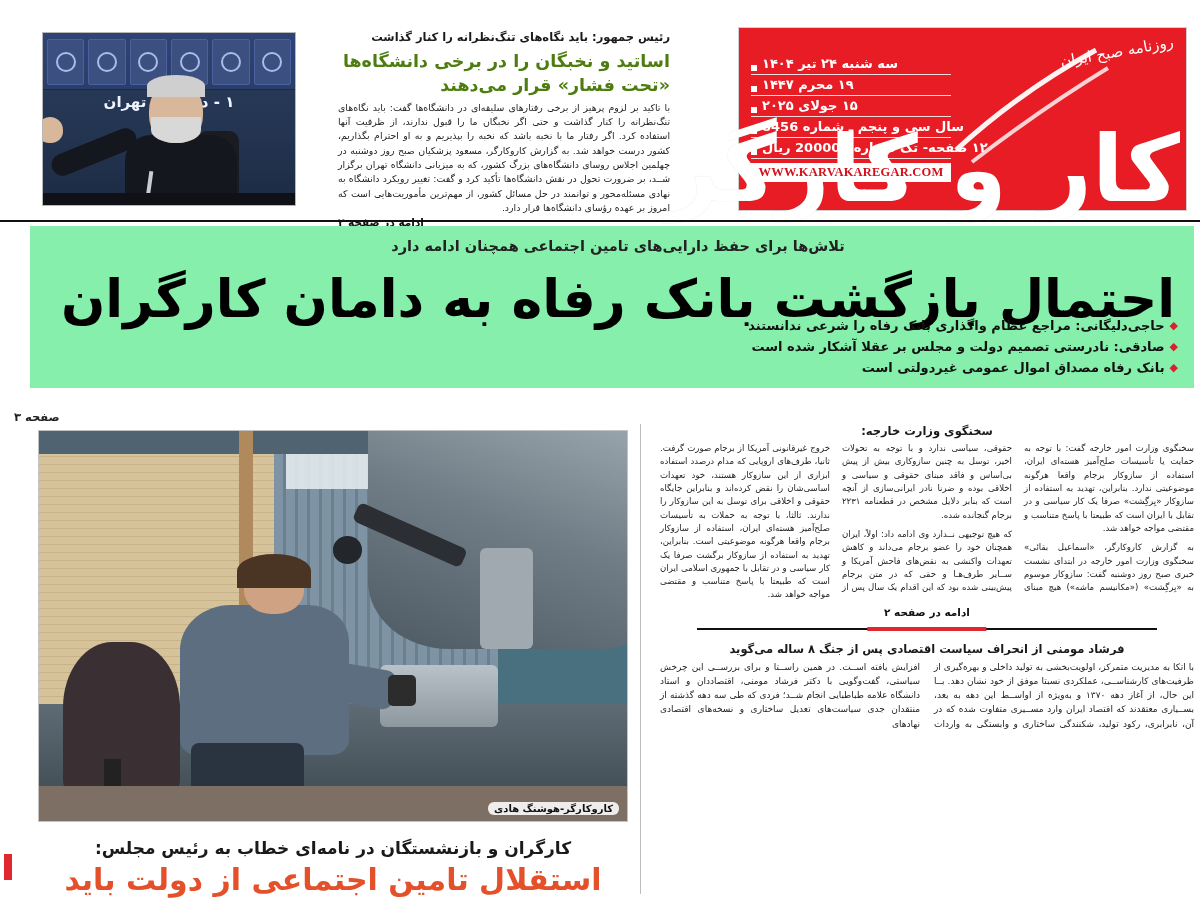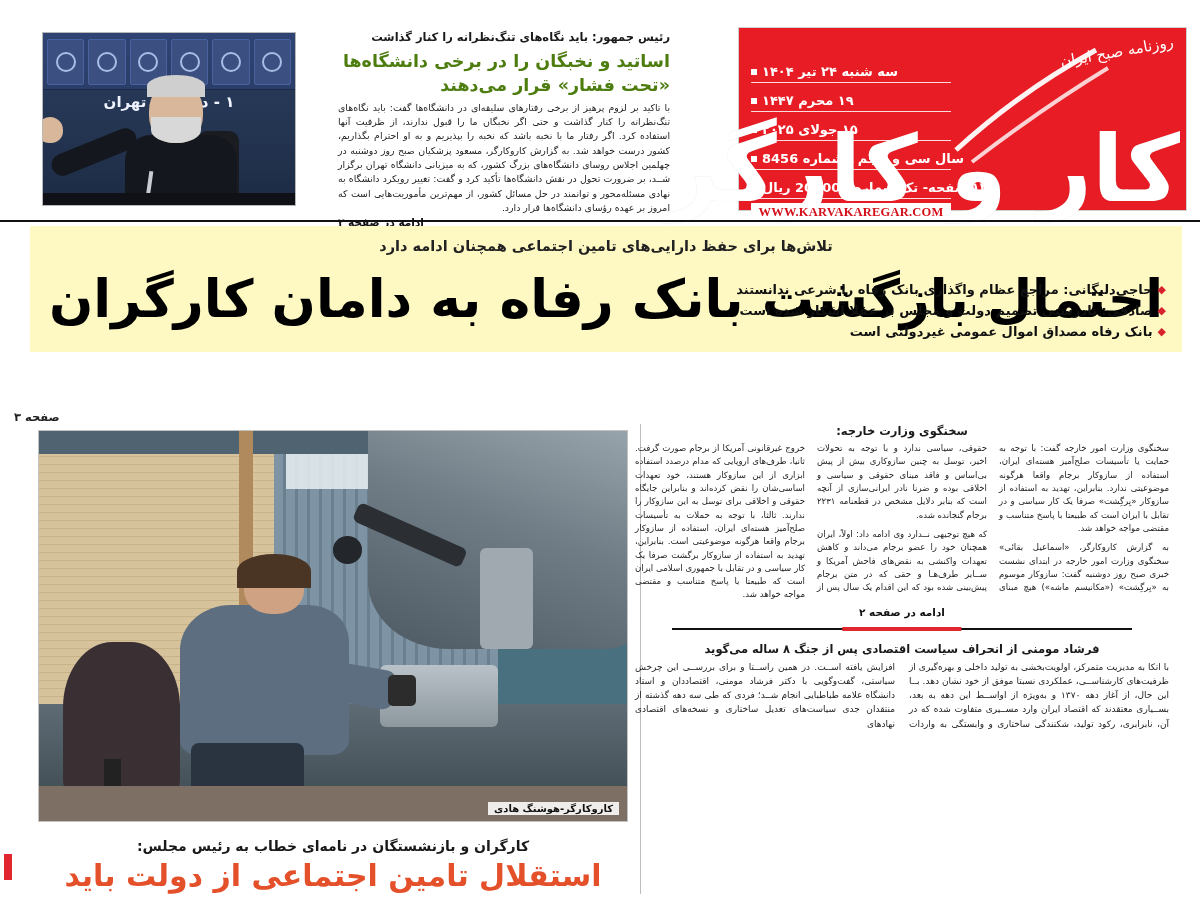--- a/index.html
+++ b/index.html
@@ -45,26 +45,25 @@
     text-shadow:0 0 1px rgba(0,0,0,.15);
   }
   .mh-swoosh{
     position:absolute;top:18px;right:70px;width:170px;height:120px;
     pointer-events:none;
   }
   .mh-info{
     position:absolute;top:26px;left:12px;width:200px;
   }
   .mh-row{
-    display:flex;flex-direction:row-reverse;align-items:center;gap:5px;
+    display:flex;flex-direction:row-reverse;align-items:flex-end;gap:5px;
     border-bottom:1px solid rgba(255,255,255,.85);
     padding:2px 0 3px 0;
     color:#fff;font-size:13px;font-weight:bold;white-space:nowrap;
     justify-content:flex-start;
-    margin-top:8px;
   }
   .mh-row .sq{width:6px;height:6px;background:#fff;flex:0 0 auto;}
   .mh-row:last-of-type{border-bottom:none;}
   .mh-url{
     margin-top:4px;background:#fff;color:#d4101a;
     font-size:12.5px;font-weight:bold;text-align:center;
     padding:2px 0;letter-spacing:.2px;
     font-family:"Liberation Serif","DejaVu Serif",serif;
   }
 
@@ -107,22 +106,22 @@
   }
   .tl-kicker{font-size:11.5px;font-weight:bold;color:#1a1a1a;line-height:1.35;margin-bottom:3px;}
   .tl-head{font-size:17.5px;font-weight:bold;line-height:1.38;color:#4d7c0f;margin-bottom:4px;}
   .tl-body{font-size:9.4px;line-height:1.52;text-align:justify;color:#1c1c1c;}
   .tl-more{font-size:10.5px;font-weight:bold;display:inline-block;float:left;margin-top:1px;}
 
   .divider-black{position:absolute;left:0;width:1200px;height:2px;background:#111;}
 
   
   .banner{
-    position:absolute;top:226px;left:30px;width:1152px;height:126px;
-    background:#fef9c3;text-align:center;direction:rtl;
+    position:absolute;top:226px;left:30px;width:1152px;height:162px;
+    background:#86efac;text-align:center;direction:rtl;padding-left:12px;
   }
   .bn-kicker{
     padding-top:12px;font-size:14.5px;font-weight:bold;color:#222;
   }
   .bn-head{
     margin-top:16px;font-size:52px;font-weight:bold;color:#000;line-height:1.12;
     letter-spacing:-1px;
   }
   .bn-bullets{
     position:absolute;bottom:10px;right:16px;text-align:right;direction:rtl;
@@ -171,46 +170,46 @@
   .mp-w-body{position:absolute;top:17%;left:0;width:96%;height:62%;background:#5d6e80;border-radius:30% 24% 10% 10%;}
   .mp-w-arm{position:absolute;top:42%;right:-22%;width:46%;height:16%;background:#5d6e80;border-radius:10px;transform:rotate(10deg);}
   .mp-w-hand{position:absolute;top:46%;right:-34%;width:16%;height:13%;background:#2c2c2c;border-radius:5px;}
   .mp-w-leg{position:absolute;bottom:0;left:6%;width:64%;height:26%;background:#2a3440;border-radius:8px;}
   .mp-chair{position:absolute;bottom:6%;left:4%;width:20%;height:40%;background:#3a2f33;border-radius:42% 42% 12% 12%;}
   .mp-chairpost{position:absolute;bottom:0;left:11%;width:3%;height:16%;background:#222;}
   .mp-floor{position:absolute;bottom:0;left:0;right:0;height:9%;background:#7d6f63;}
   .mp-credit{
     position:absolute;bottom:6px;right:8px;
     background:rgba(255,255,255,.88);color:#111;
-    font-size:10px;font-weight:bold;padding:1px 6px;direction:rtl;
-  }
-
-  
-  .rightcol{position:absolute;top:424px;left:635px;width:534px;height:470px;direction:rtl;text-align:right;}
+    font-size:10px;font-weight:bold;padding:1px 6px;direction:rtl;border-radius:6px;
+  }
+
+  
+  .rightcol{position:absolute;top:424px;left:660px;width:534px;height:470px;direction:rtl;text-align:right;}
   .rc-sep{position:absolute;top:424px;left:640px;width:1px;height:470px;background:#bdbdbd;}
 
   .art-kicker{font-size:11.5px;font-weight:bold;color:#1a1a1a;text-align:center;margin-bottom:4px;}
   .art-head{font-size:21px;font-weight:bold;color:#000;text-align:center;line-height:1.3;margin-bottom:7px;}
   .art-head.small{font-size:20px;}
   .cols3{column-count:3;column-gap:12px;column-rule:none;font-size:8.6px;line-height:1.55;text-align:justify;color:#1c1c1c;}
   .cols2{column-count:2;column-gap:14px;font-size:9px;line-height:1.58;text-align:justify;color:#1c1c1c;}
   .cols3 p,.cols2 p{margin:0 0 6px 0;}
   .art-more{font-size:10.5px;font-weight:bold;text-align:center;margin-top:4px;}
 
   .rule-red{
     position:relative;height:2px;background:#111;margin:10px auto 12px auto;width:86%;
   }
   .rule-red::after{
     content:"";position:absolute;left:50%;transform:translateX(-50%);
     top:-1px;width:26%;height:4px;background:#e0262f;
   }
 
   
   .bottomleft{position:absolute;top:838px;left:38px;width:590px;direction:rtl;text-align:center;}
-  .bl-kicker{font-size:14px;font-weight:bold;color:#1a1a1a;}
+  .bl-kicker{font-size:17px;font-weight:bold;color:#1a1a1a;}
   .bl-head{font-size:30px;font-weight:bold;color:#e4502a;line-height:1.2;margin-top:4px;}
 
   .leftbar{position:absolute;top:430px;left:0;width:18px;height:468px;background:#fff;}
   .leftbar i{position:absolute;bottom:18px;left:4px;width:8px;height:26px;background:#e0262f;}
 </style>
 </head>
 <body>
 
 <div class="page">
 

